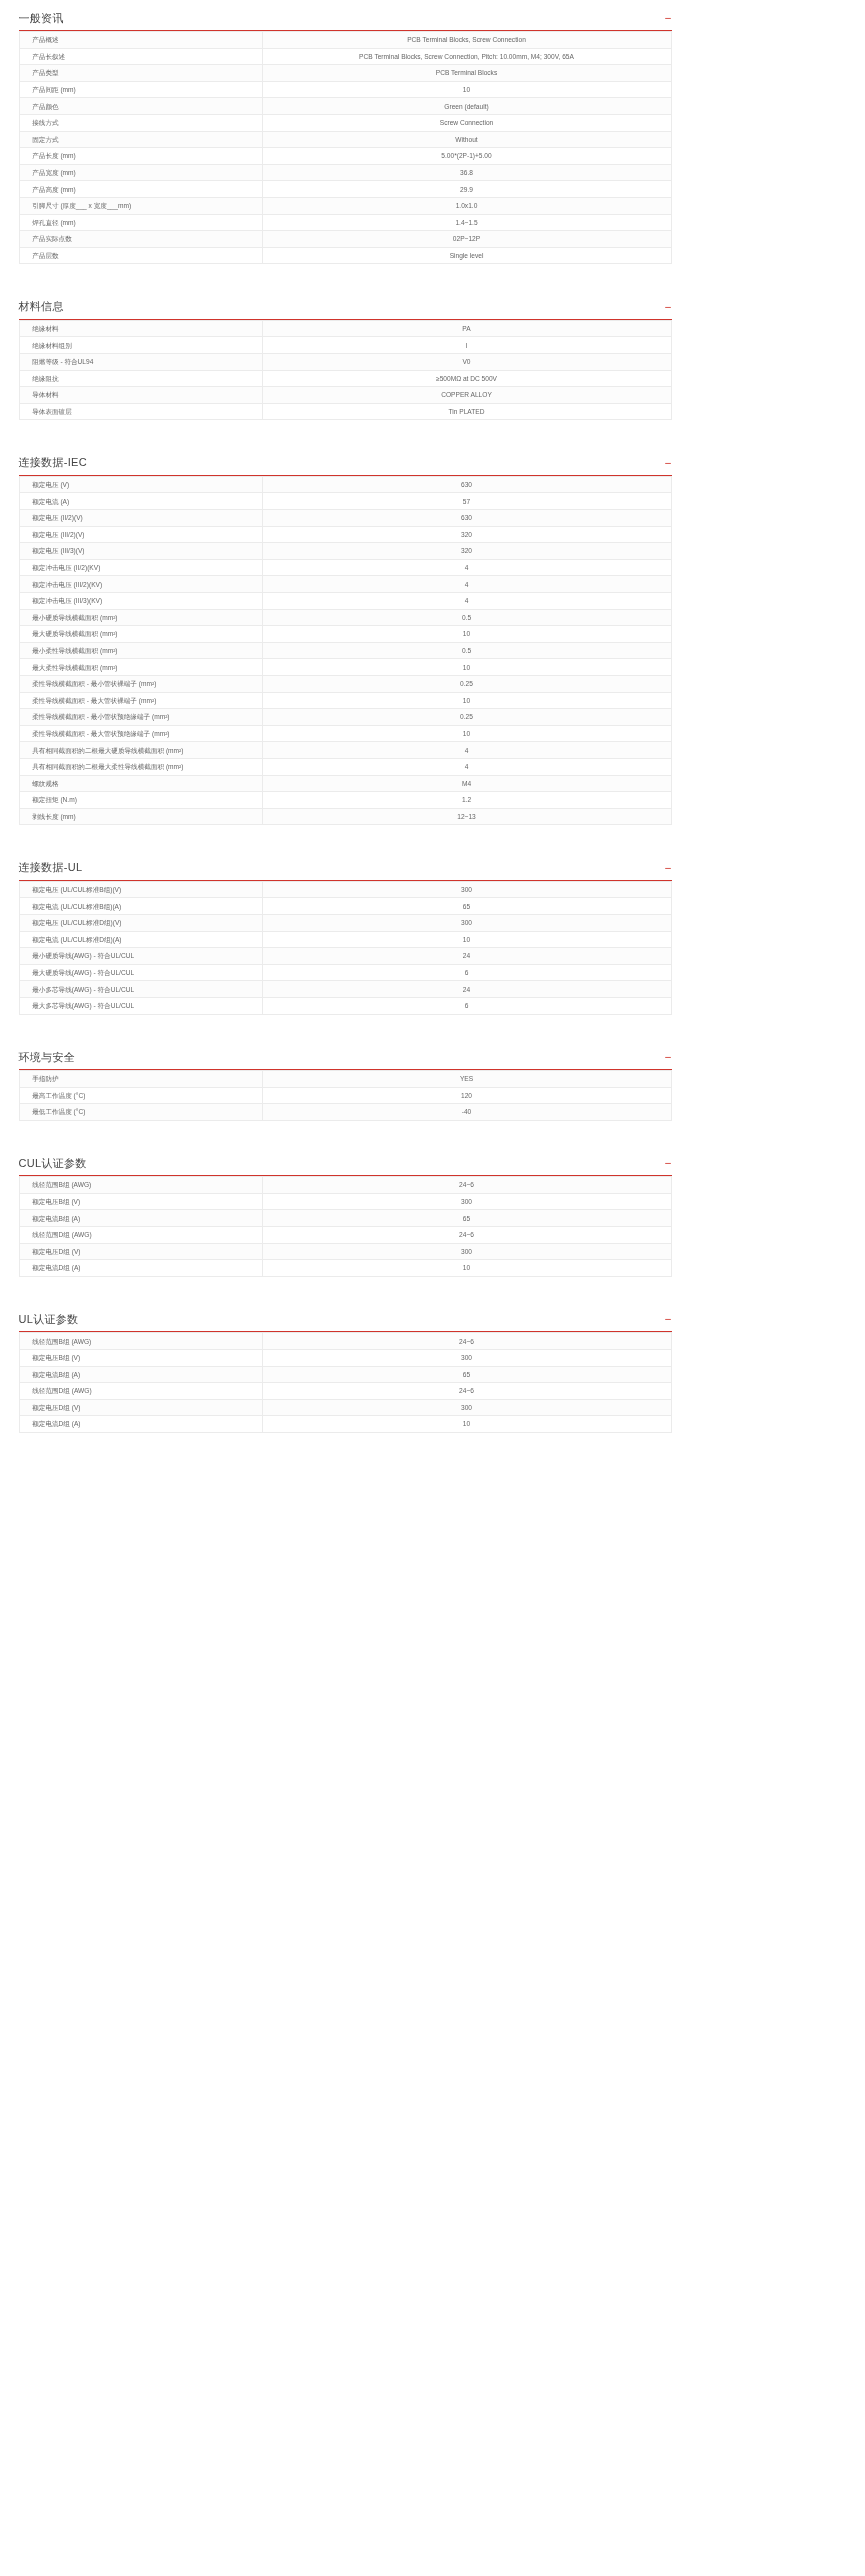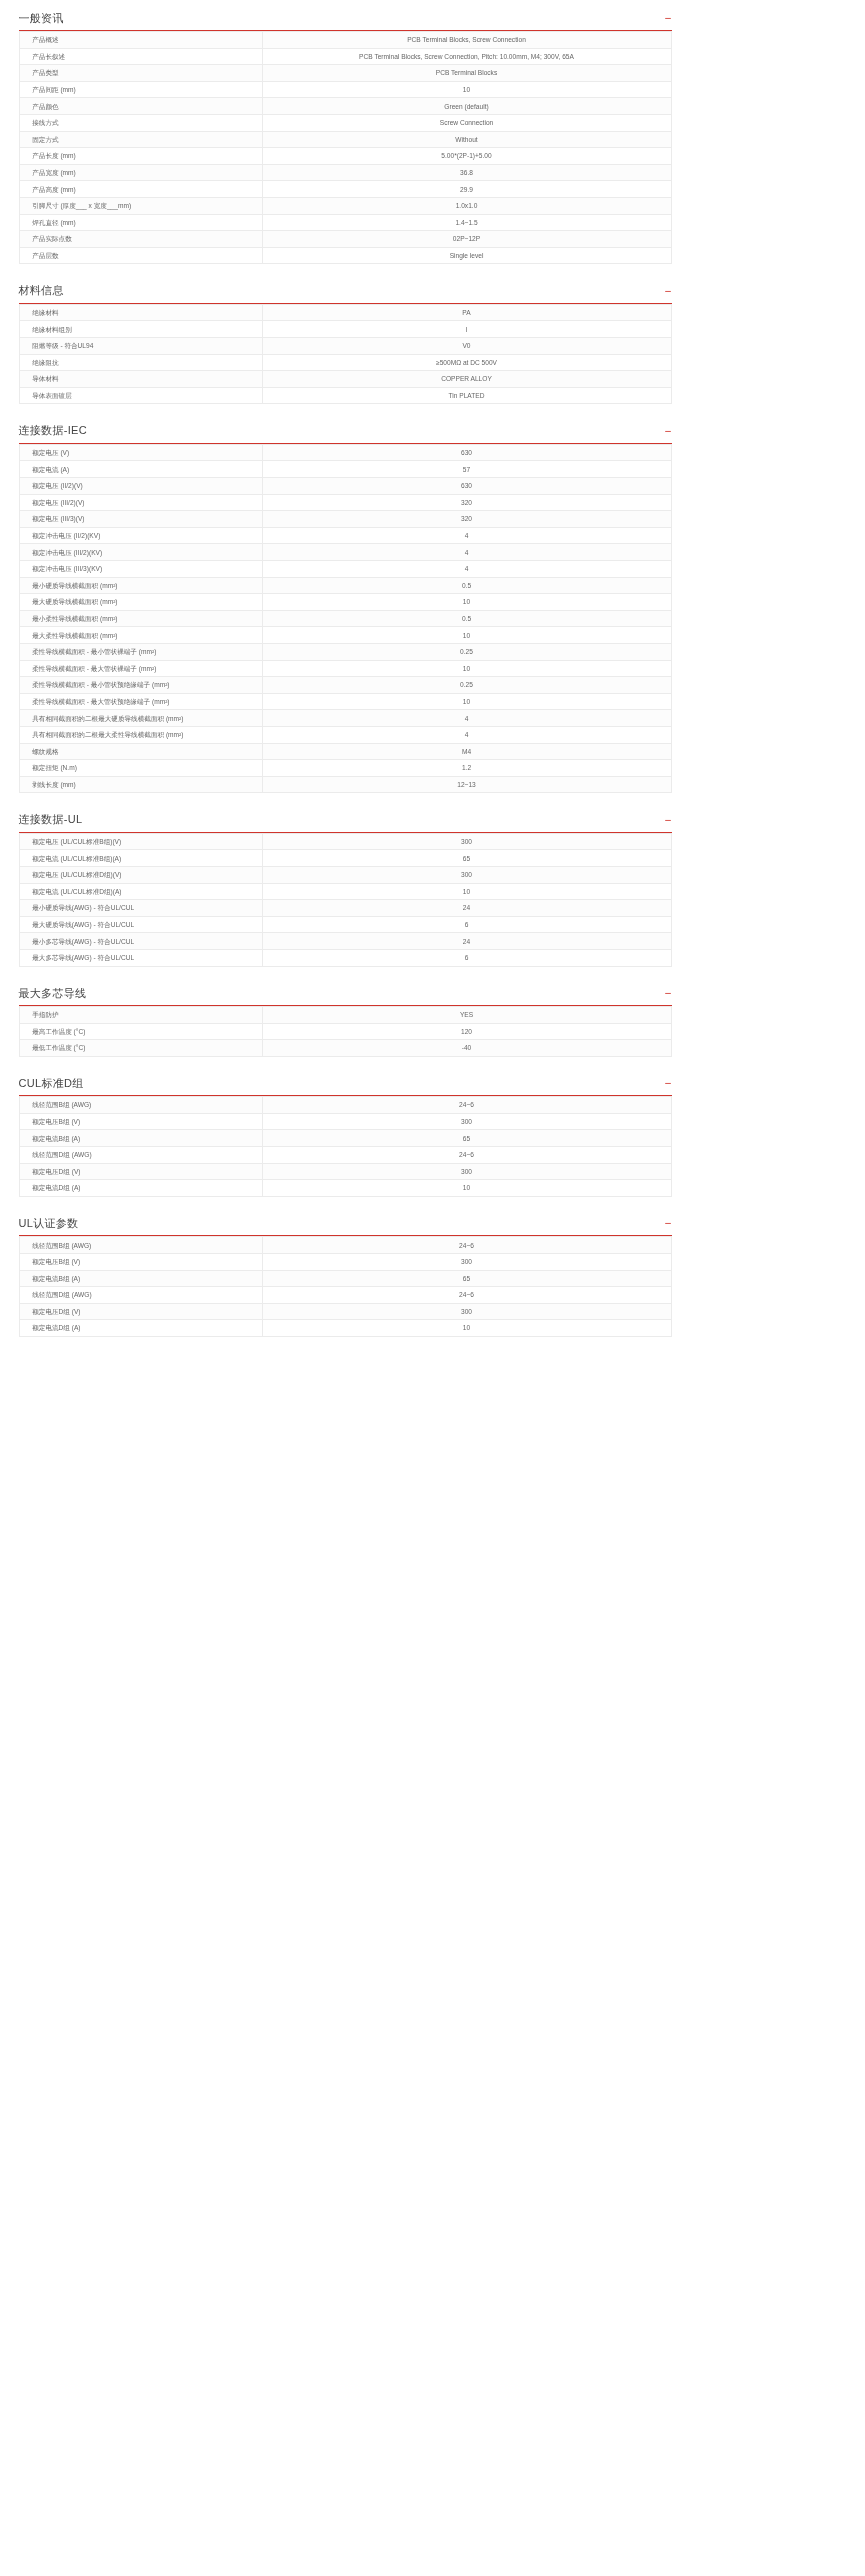--- a/index.html
+++ b/index.html
@@ -21,21 +21,21 @@
   }
   .section {
     margin: 0 0 0 0;
   }
   .section-header {
     position: relative;
     display: flex;
     align-items: flex-end;
     justify-content: space-between;
     padding: 0 18.5px 4.2px 18.5px;
-    margin-top: 20px;
+    margin-top: 36px;
   }
   .section:first-child .section-header { margin-top: 11.6px; }
   .section-title {
     font-size: 11px;
     color: #444444;
     letter-spacing: 0.3px;
     line-height: 1.2;
     padding-bottom: 1.1px;
   }
   .section-toggle {
@@ -320,21 +320,21 @@
           </tr>
           <tr>
             <td class="k">最大多芯导线(AWG) - 符合UL/CUL</td>
             <td class="v">6</td>
           </tr>
         </tbody>
       </table>
     </div>
     <div class="section">
       <div class="section-header">
-        <div class="section-title">最大多芯导线</div>
+        <div class="section-title">环境与安全</div>
         <div class="section-toggle">−</div>
       </div>
       <div class="section-rule"></div>
       <table class="spec">
         <tbody>
           <tr>
             <td class="k">手指防护</td>
             <td class="v">YES</td>
           </tr>
           <tr>
@@ -343,21 +343,21 @@
           </tr>
           <tr>
             <td class="k">最低工作温度 (°C)</td>
             <td class="v">-40</td>
           </tr>
         </tbody>
       </table>
     </div>
     <div class="section">
       <div class="section-header">
-        <div class="section-title">CUL标准D组</div>
+        <div class="section-title">CUL认证参数</div>
         <div class="section-toggle">−</div>
       </div>
       <div class="section-rule"></div>
       <table class="spec">
         <tbody>
           <tr>
             <td class="k">线径范围B组 (AWG)</td>
             <td class="v">24~6</td>
           </tr>
           <tr>

